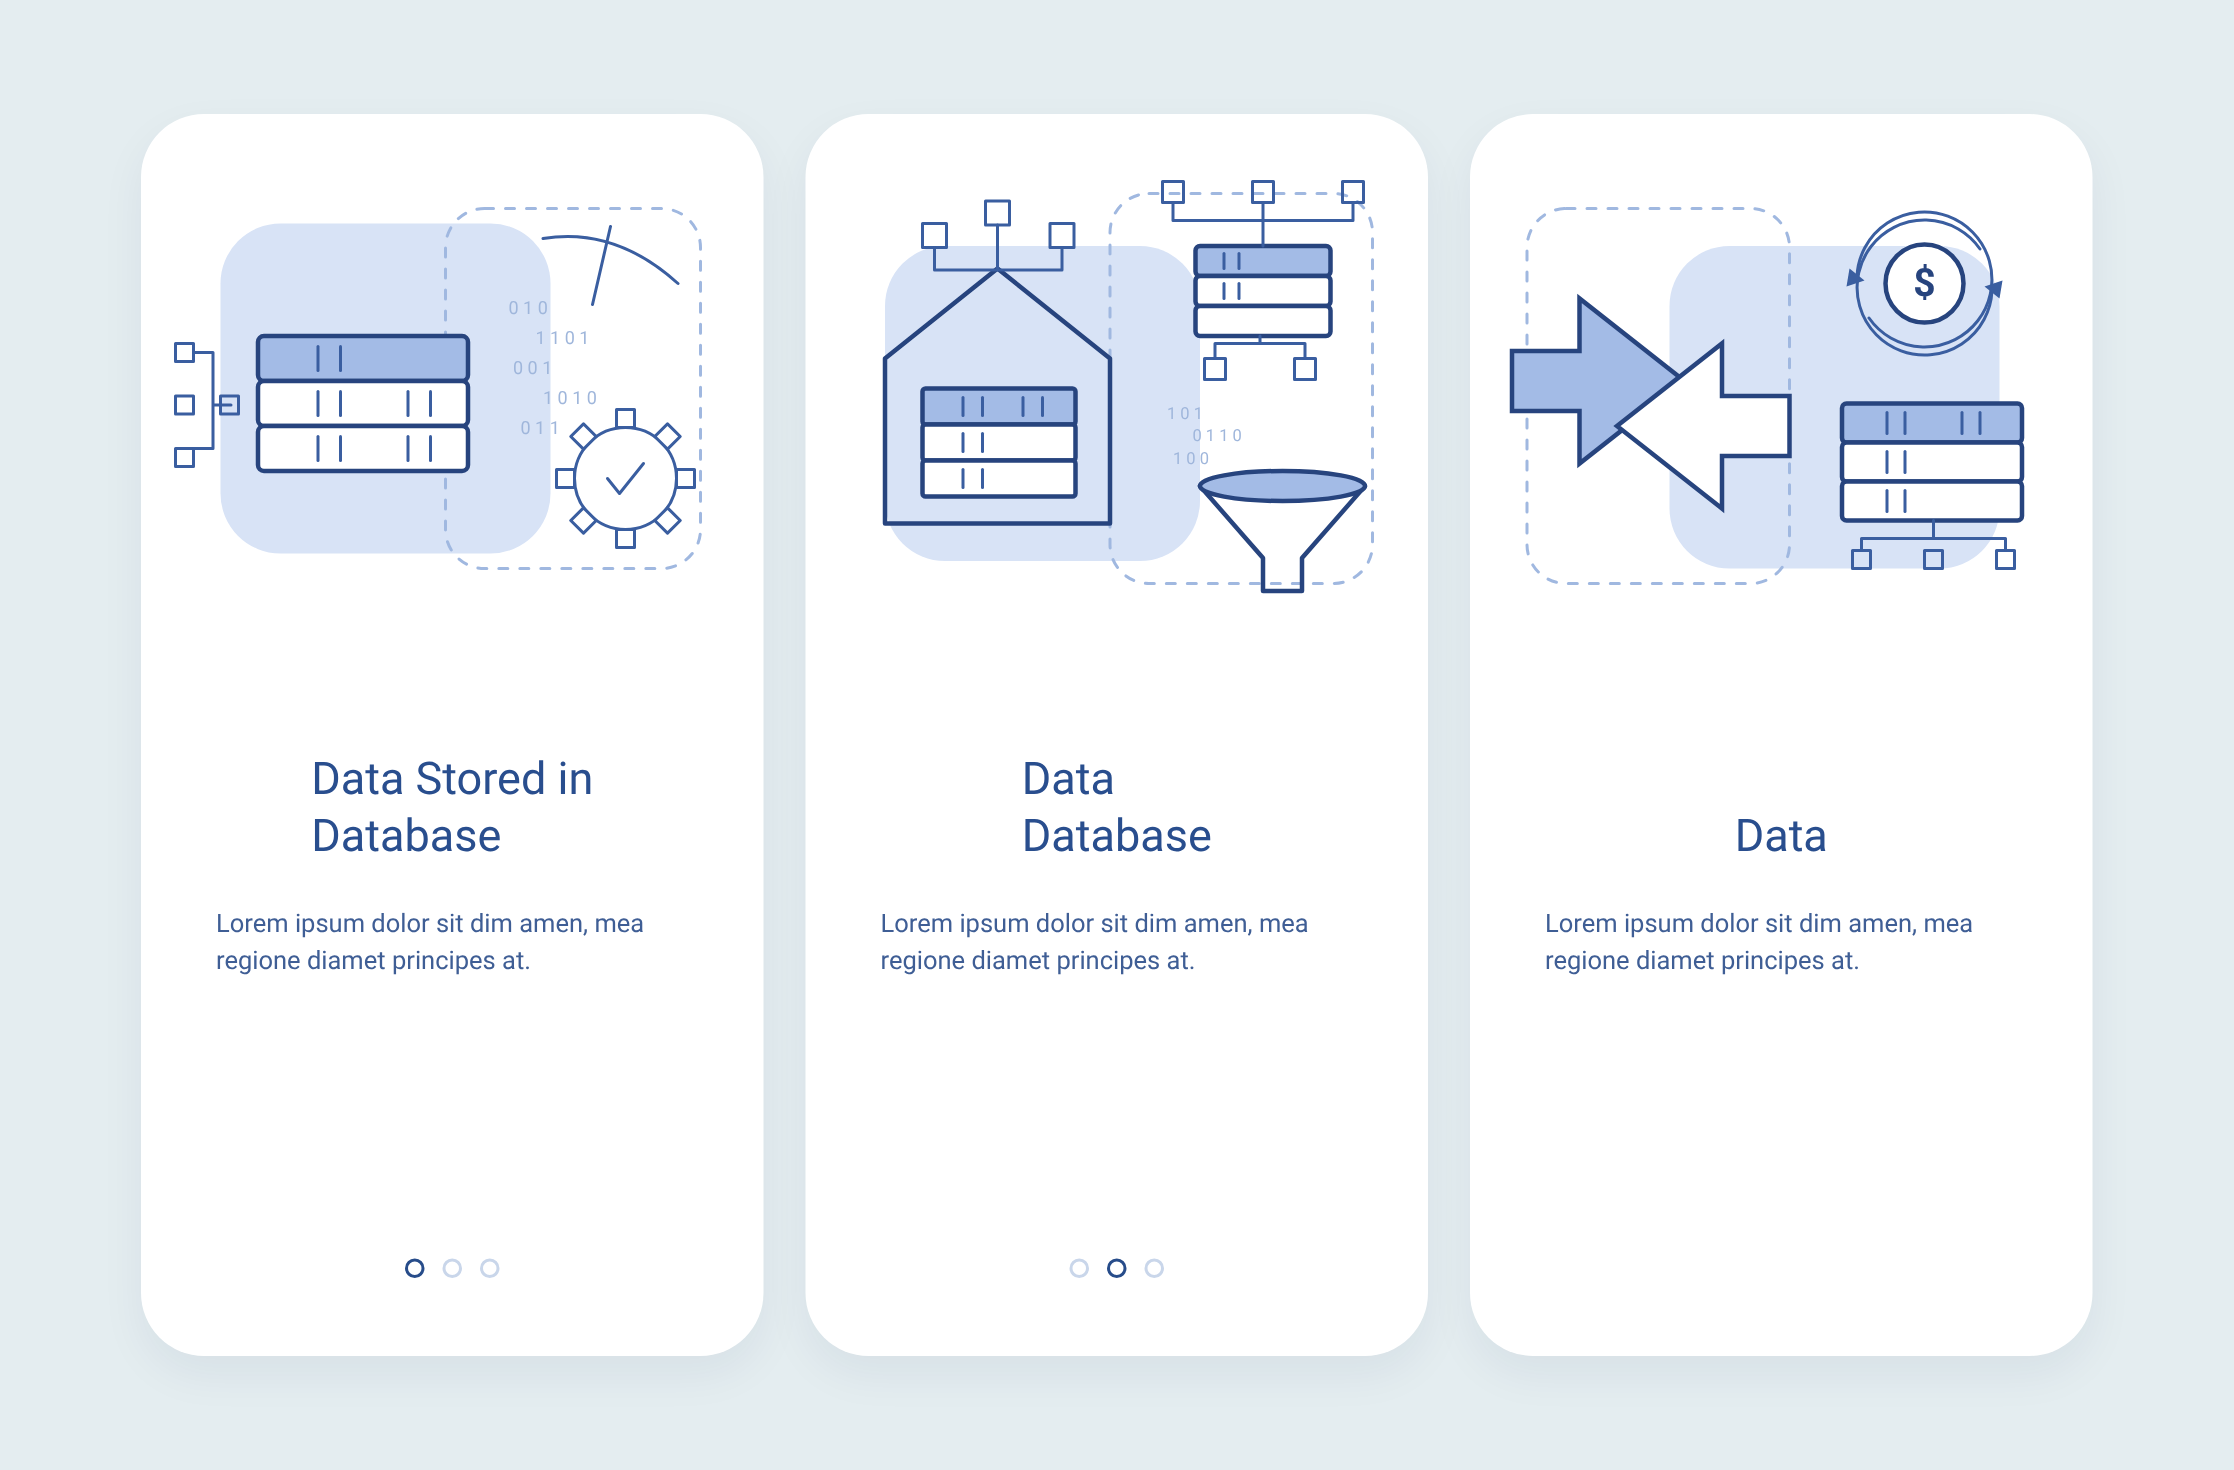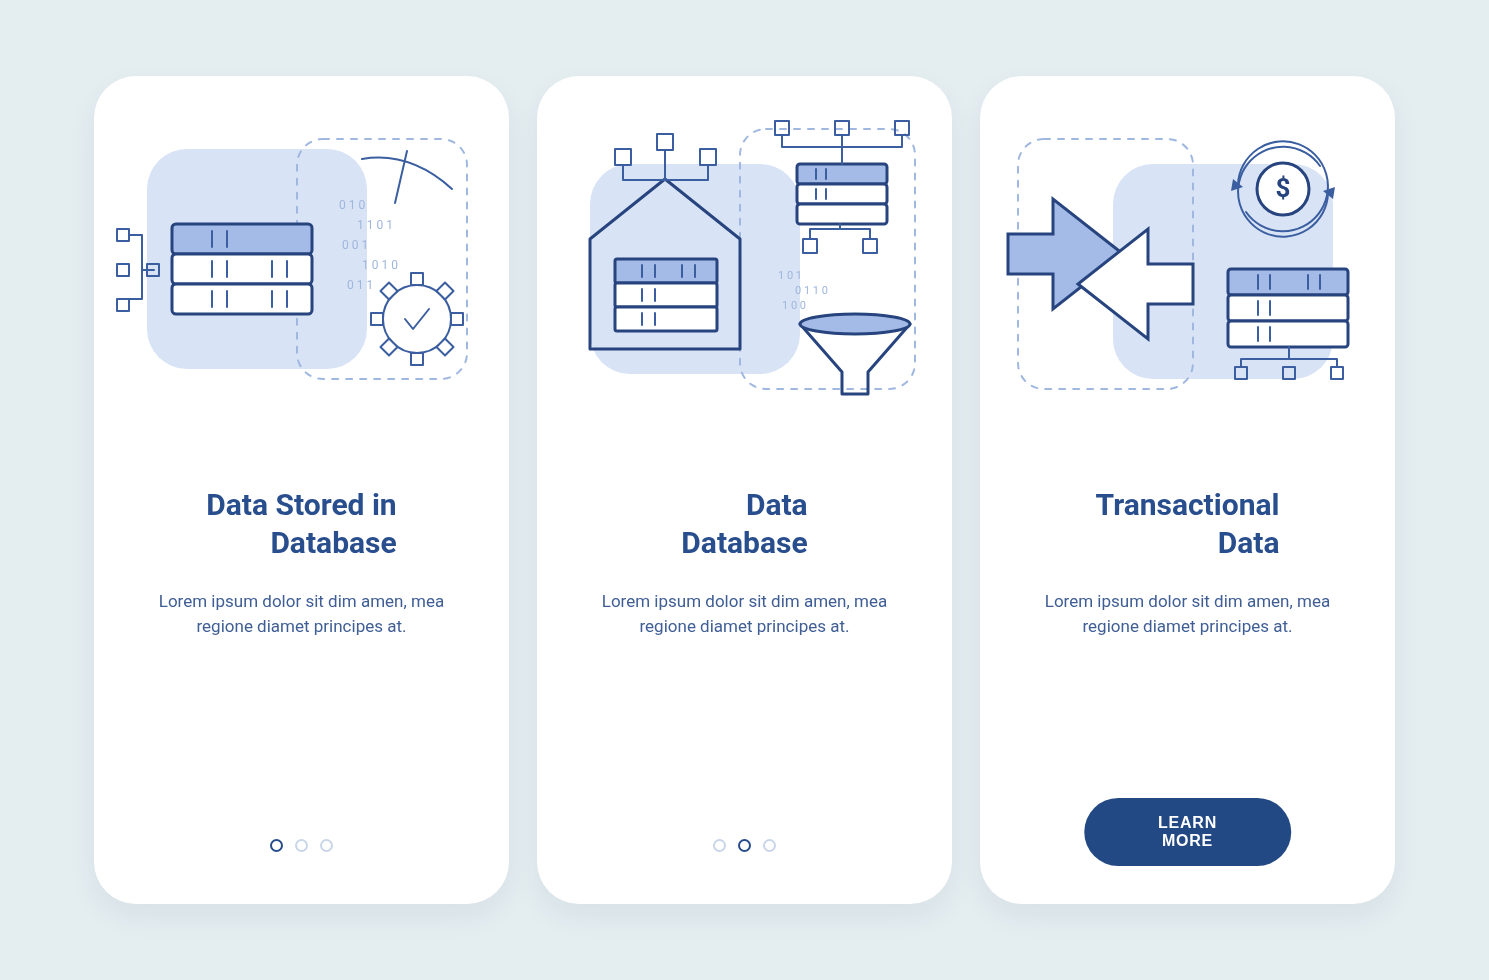--- a/index.html
+++ b/index.html
@@ -28,32 +28,31 @@
   .illus-box {
     width: 100%;
     height: 365px;
     position: relative;
     display:flex;
     align-items:center;
     justify-content:center;
   }
   .title {
     font-size: 30px;
-    font-weight: 700;
+    font-weight: 400;
     color: #294e8e;
-    text-align: right;
+    text-align: left;
     line-height: 1.25;
-    margin-top: 45px;
+    margin-top: 60px;
     padding: 0 40px;
   }
   .body {
     font-size: 17px;
     font-weight: 400;
     color: #3f5e95;
-    text-align: center;
     line-height: 1.45;
     margin-top: 28px;
     padding: 0 50px;
   }
   .pager {
     position: absolute;
     bottom: 52px;
     left: 0;
     right: 0;
     display: flex;
@@ -251,18 +250,17 @@
       <line class="thin" x1="255" y1="218" x2="255" y2="232"></line>
       <line class="thin" x1="267" y1="218" x2="267" y2="232"></line>
 
       <rect class="thin" x="232" y="258" width="12" height="12" fill="#fff"></rect>
       <rect class="thin" x="280" y="258" width="12" height="12" fill="#fff"></rect>
       <rect class="thin" x="328" y="258" width="12" height="12" fill="#fff"></rect>
       <path class="thin" d="M238 258 v-8 h96 v8 M286 250 v-12"></path>
     </svg>
   </div>
   <h2 class="title">
-    <span>Transactional</span><br>
+    <br>
     <span>Data</span>
   </h2>
   <p class="body">Lorem ipsum dolor sit dim amen, mea regione diamet principes at.</p>
-  <button class="cta">LEARN MORE</button>
 </div>
 
 </body></html>

